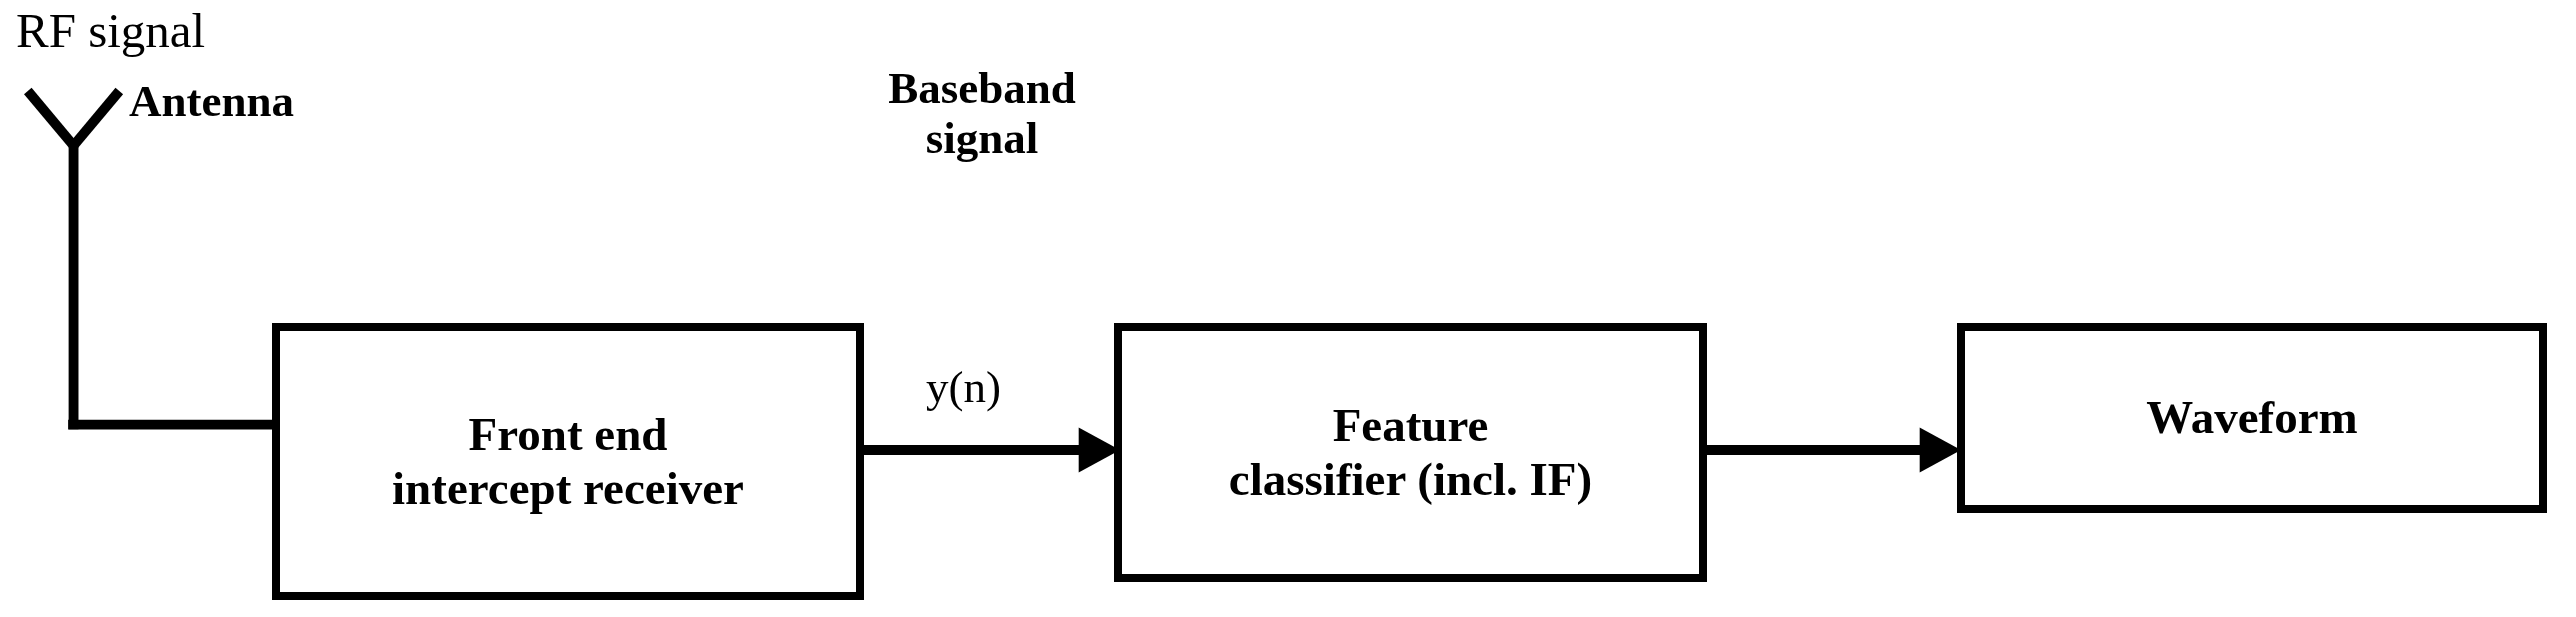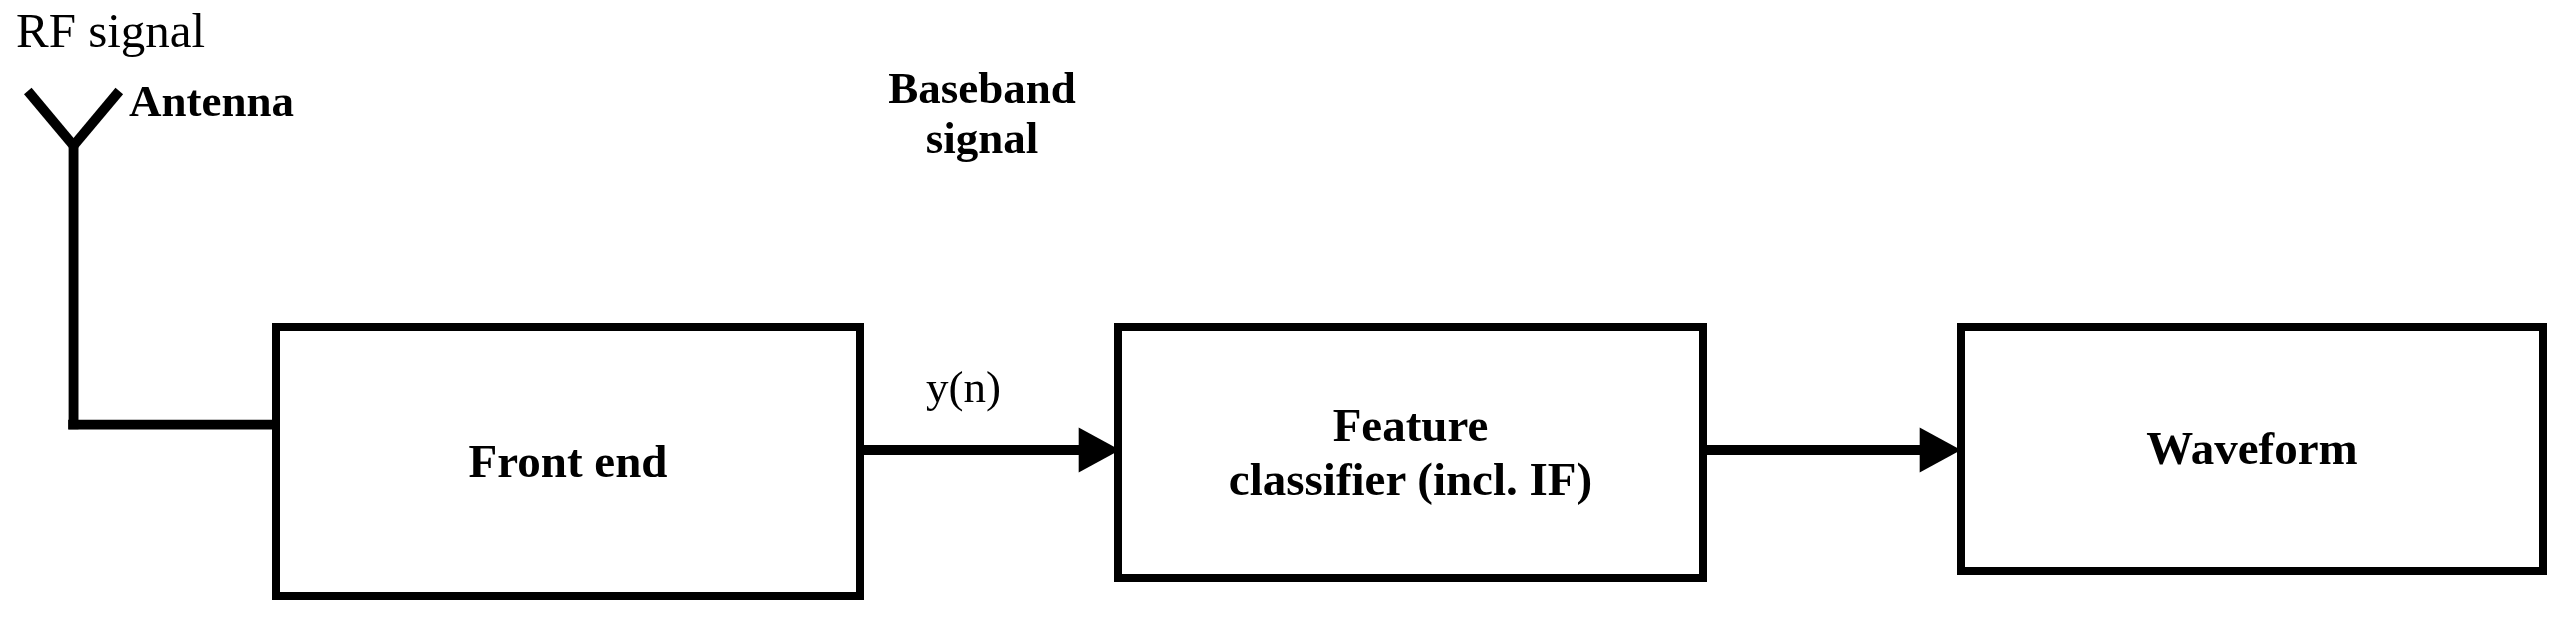--- a/index.html
+++ b/index.html
@@ -92,21 +92,21 @@
   #block-feature-extractor {
     left: 1114px;
     top: 323px;
     width: 593px;
     height: 259px;
   }
   #block-waveform-classifier {
     left: 1957px;
     top: 323px;
     width: 590px;
-    height: 252px;
+    height: 190px;
   }
 
   
   .arrow-svg {
     position: absolute;
     top: 422px;
     height: 56px;
   }
   #arrow-baseband { left: 863px;  width: 257px; }
   #arrow-features { left: 1704px; width: 257px; }
@@ -130,21 +130,21 @@
   <div class="label" id="antenna-label">Antenna</div>
 
   <div class="label" id="baseband-label">
     <span>Baseband</span><br>
     <span>signal</span>
   </div>
 
   <div class="block" id="block-front-end">
     <div class="block-label">
       <span>Front end</span><br>
-      <span class="plain"></span>
+      <span>intercept receiver</span><span class="plain"></span>
     </div>
   </div>
 
   <div class="label" id="yn-label">y(n)</div>
 
   <svg class="arrow-svg" id="arrow-baseband" viewBox="0 0 286 62" preserveAspectRatio="none" xmlns="http://www.w3.org/2000/svg">
     <line x1="0" y1="31" x2="248" y2="31" stroke="#000000" stroke-width="11"></line>
     <polygon points="240,6 286,31 240,56" fill="#000000"></polygon>
   </svg>
 

